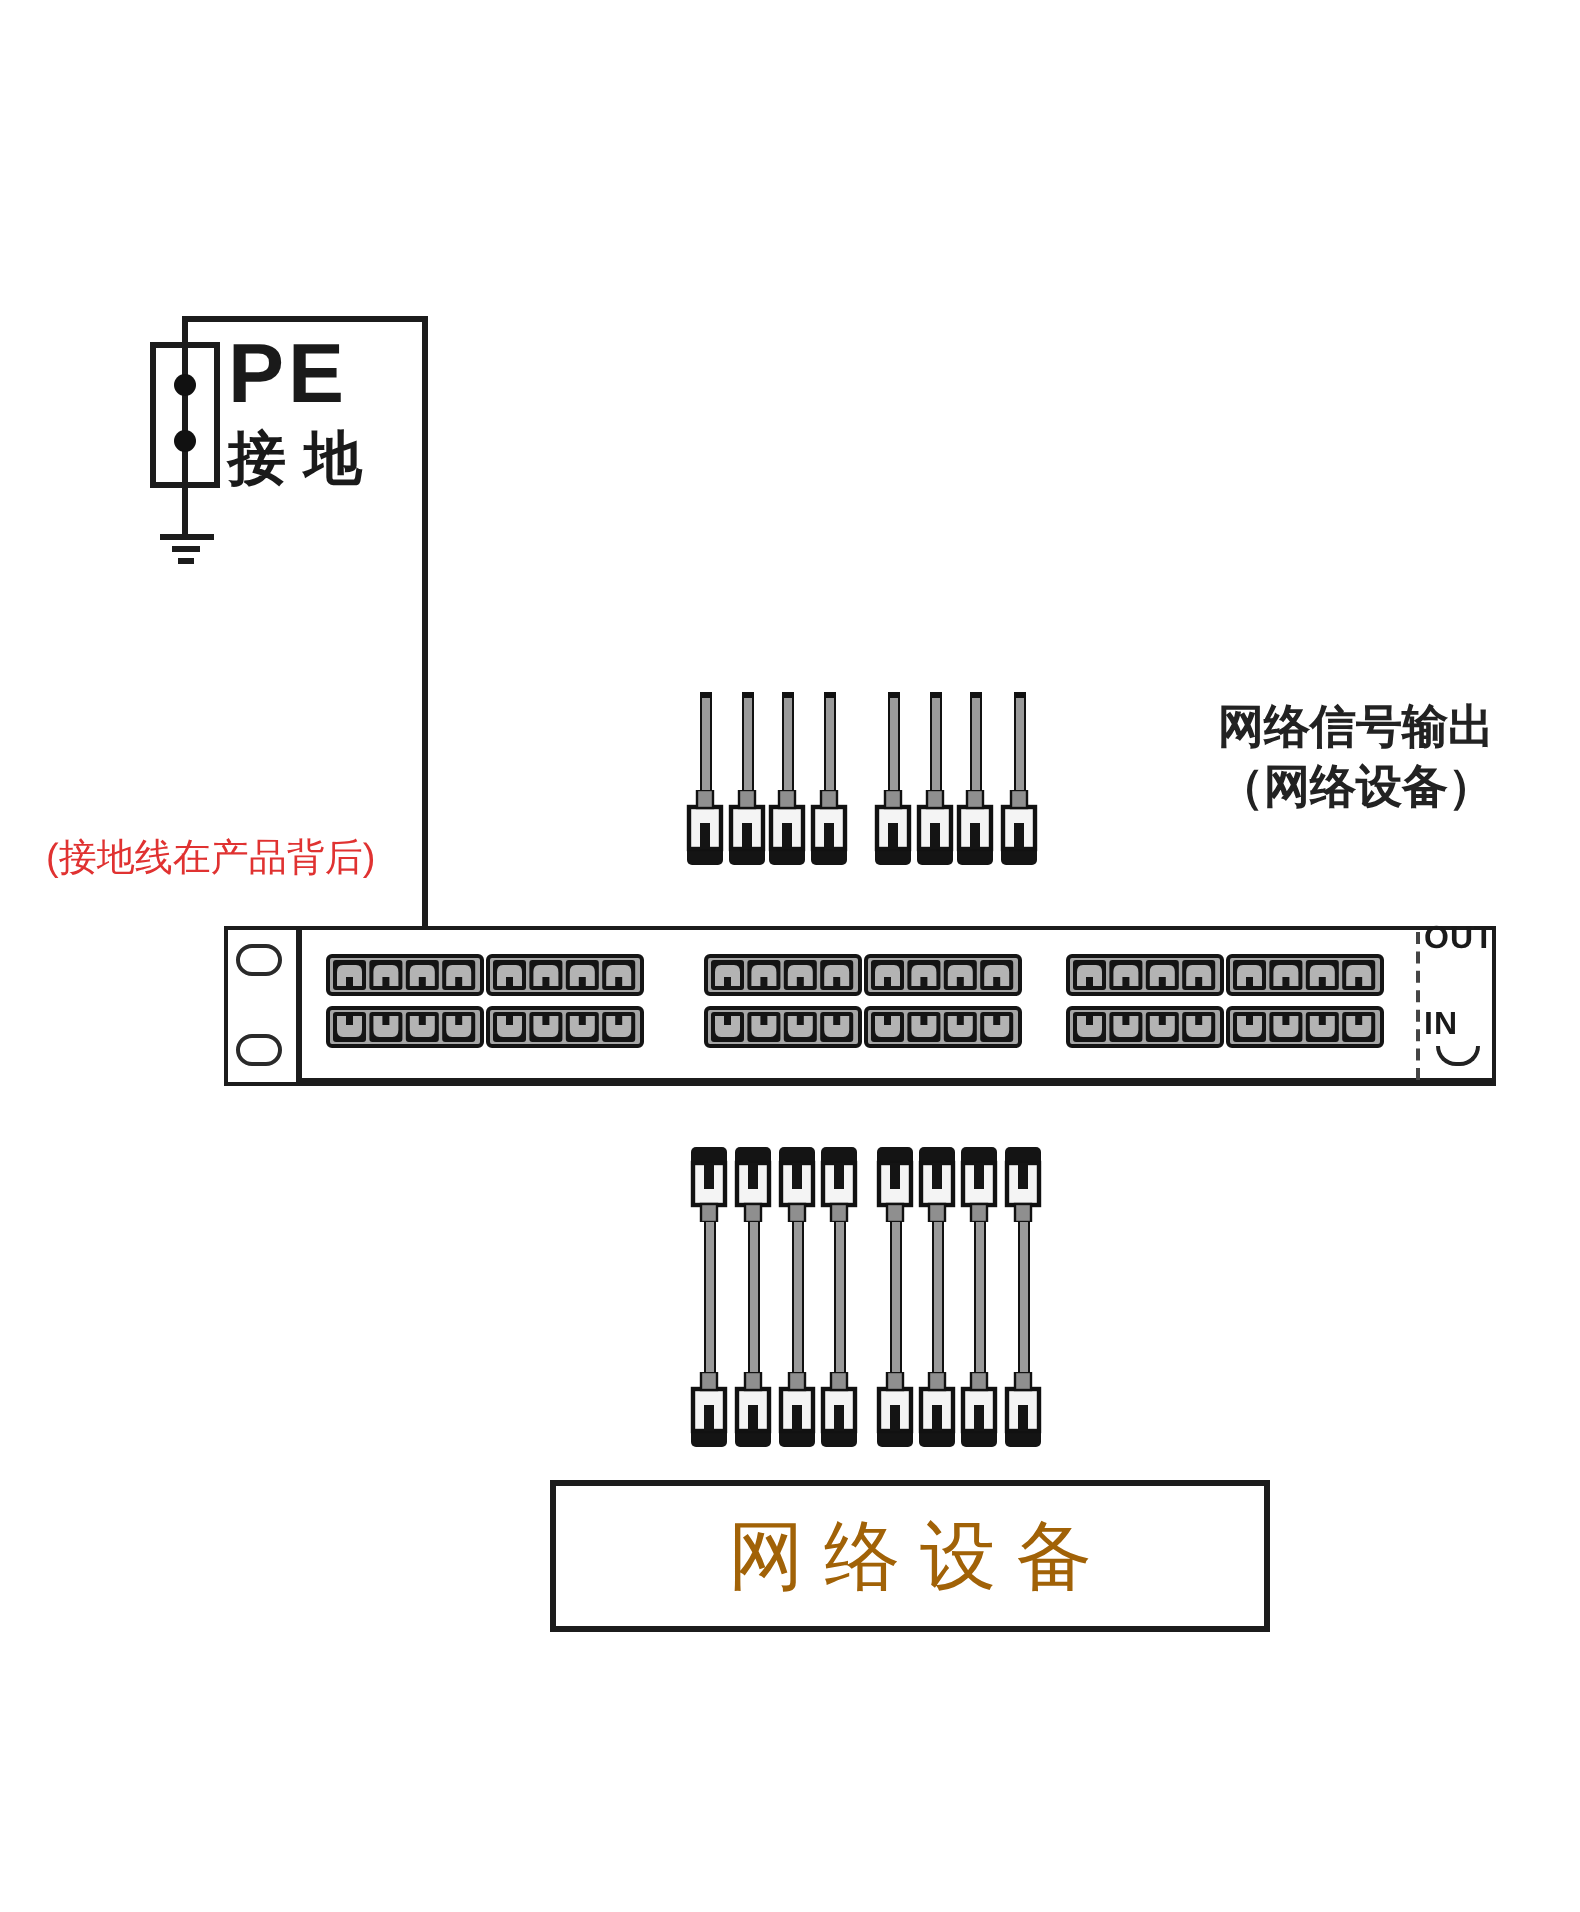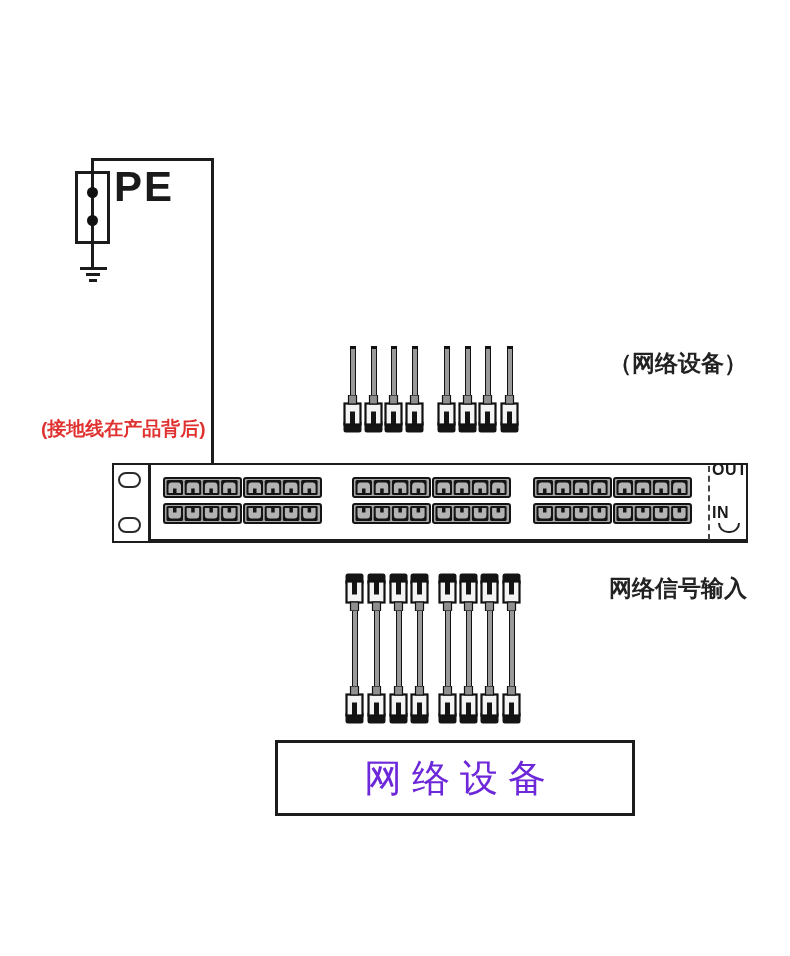--- a/index.html
+++ b/index.html
@@ -9,21 +9,21 @@
     color:#1a1a1a;overflow:hidden;
   }
   .abs{position:absolute;}
   .wire{position:absolute;background:#1c1c1c;}
   .dot{position:absolute;width:11px;height:11px;border-radius:50%;background:#111;}
   .gnd-line{position:absolute;background:#1c1c1c;}
   .pe-box{position:absolute;left:75px;top:171px;width:35px;height:73px;
     border:3px solid #1c1c1c;box-sizing:border-box;background:transparent;}
   .pe-label{position:absolute;left:114px;top:163px;font-size:42px;font-weight:600;letter-spacing:2px;}
   .jiedi-label{position:absolute;left:114px;top:210px;font-size:29px;font-weight:600;letter-spacing:9px;}
-  .ground-note{position:absolute;left:23px;top:416px;font-size:19px;font-weight:700;white-space:nowrap;margin-left:18px;}
+  .ground-note{position:absolute;left:23px;top:416px;font-size:19px;font-weight:400;white-space:nowrap;}
   
   .bracket{position:absolute;left:112px;top:463px;width:38px;height:80px;
     border:2.5px solid #1c1c1c;box-sizing:border-box;background:#fff;}
   .bracket-hole{position:absolute;width:23px;height:16px;border:2.5px solid #2a2a2a;
     border-radius:8px;box-sizing:border-box;background:#fff;}
   .panel-body{position:absolute;left:149px;top:463px;width:599px;height:80px;
     border:2.5px solid #1c1c1c;border-bottom-width:4px;box-sizing:border-box;background:#fff;}
   .panel-divider{position:absolute;left:708px;top:466px;height:74px;width:0;
     border-left:2px dashed #444;}
   .panel-port-label{position:absolute;font-size:16px;font-weight:700;letter-spacing:0.5px;}
@@ -37,35 +37,36 @@
   .cable{position:absolute;width:19px;}
   .tube{margin:0 auto;width:4px;background:#9a9a9a;
     border-left:1.5px solid #111;border-right:1.5px solid #111;}
   .tube-cap{border-top:3px solid #111;}
   .plug-flip{transform:scaleY(-1);}
   
   .device-box{position:absolute;left:275px;top:740px;width:360px;height:76px;
     border:3px solid #1c1c1c;box-sizing:border-box;background:#fff;
     display:flex;align-items:center;justify-content:center;}
   .device-label{font-family:"DejaVu Serif","Liberation Serif",serif;font-size:38px;
-    letter-spacing:10px;padding-left:10px;font-weight:500;color:#6d28d9;}
+    letter-spacing:10px;padding-left:10px;font-weight:500;color:#a16207;}
 </style>
 </head>
 <body>
 
 <div class="canvas">
 
   <div class="wire" style="left:91px;top:158px;width:3px;height:110px;"></div>
   <div class="wire" style="left:91px;top:158px;width:123px;height:3px;"></div>
   <div class="wire" style="left:211px;top:158px;width:3px;height:306px;"></div>
 
   <div class="pe-box"></div>
   <div class="dot" style="left:87px;top:187px;"></div>
   <div class="dot" style="left:87px;top:215px;"></div>
   <div class="pe-label">PE</div>
+  <div class="jiedi-label">接地</div>
 
   <div class="gnd-line" style="left:80px;top:267px;width:27px;height:3px;"></div>
   <div class="gnd-line" style="left:86px;top:273px;width:14px;height:2.5px;"></div>
   <div class="gnd-line" style="left:89px;top:279px;width:8px;height:2.5px;"></div>
 
   <div class="ground-note" style="color: rgb(224, 50, 49);">(接地线在产品背后)</div>
 
   <div class="bracket"></div>
   <div class="bracket-hole" style="left:118px;top:472px;"></div>
   <div class="bracket-hole" style="left:118px;top:517px;"></div>
@@ -448,23 +449,23 @@
       <div class="plug-flip" style="height:38px;"><svg width="19" height="38" viewBox="0 0 19 38">
     <rect x="0.5" y="0.5" width="18" height="12" rx="2.5" fill="#141414"></rect>
     <rect x="1.5" y="8.5" width="16" height="21" fill="#f4f4f4" stroke="#111" stroke-width="2.2"></rect>
     <rect x="7" y="8.5" width="5" height="13" fill="#141414"></rect>
     <rect x="5.5" y="29" width="8" height="9" fill="#8f8f8f" stroke="#111" stroke-width="1.2"></rect>
   </svg></div>
       </div>
     </div>
 
   <div class="section-label" style="left:578px;top:348px;">
+    <span class="ln">网络信号输出</span>
     <span class="ln">（网络设备）</span>
   </div>
   <div class="section-label" style="left:578px;top:573px;">
-    <span class="ln">网络信号输入</span>
   </div>
 
   <div class="device-box">
     <span class="device-label">网络设备</span>
   </div>
 
 </div>
 
 </body></html>

